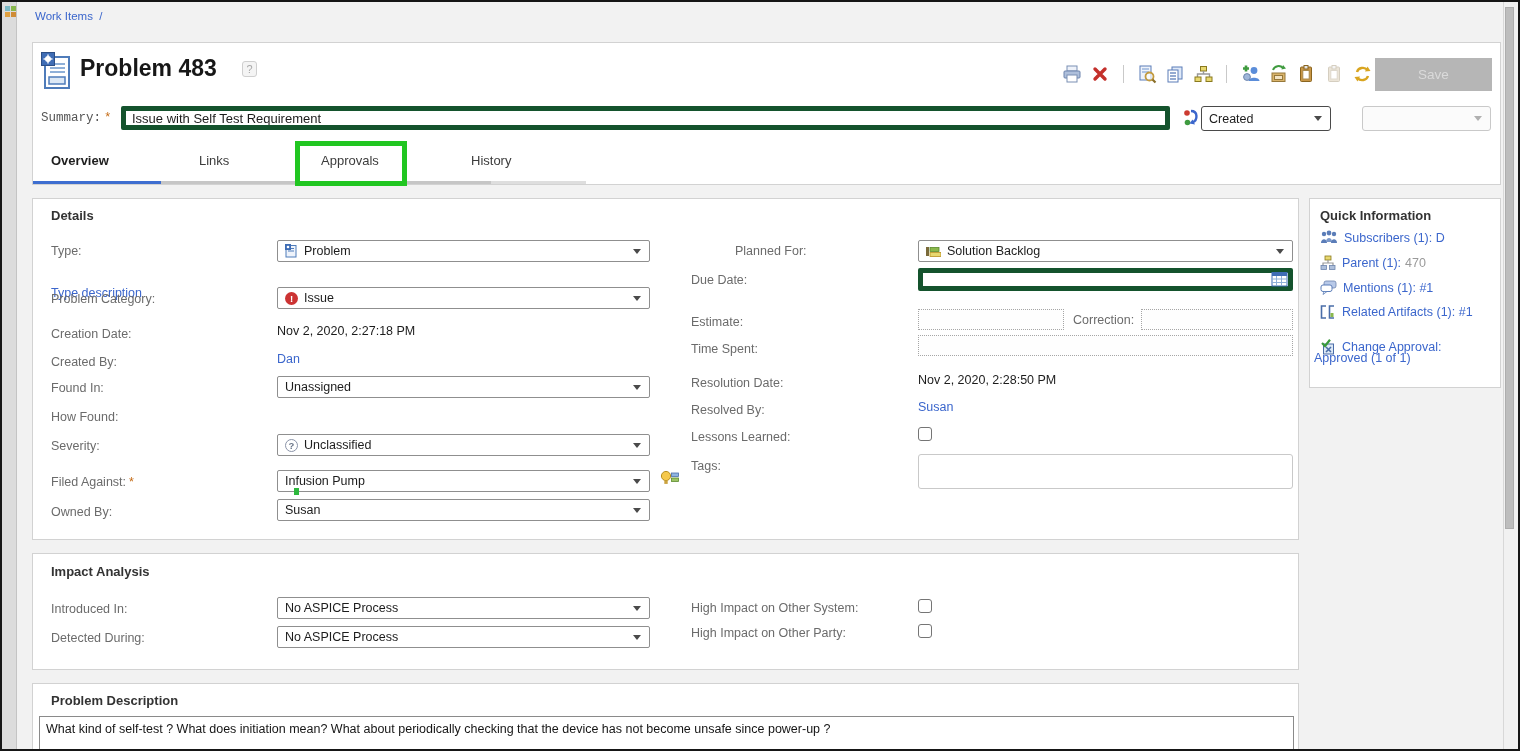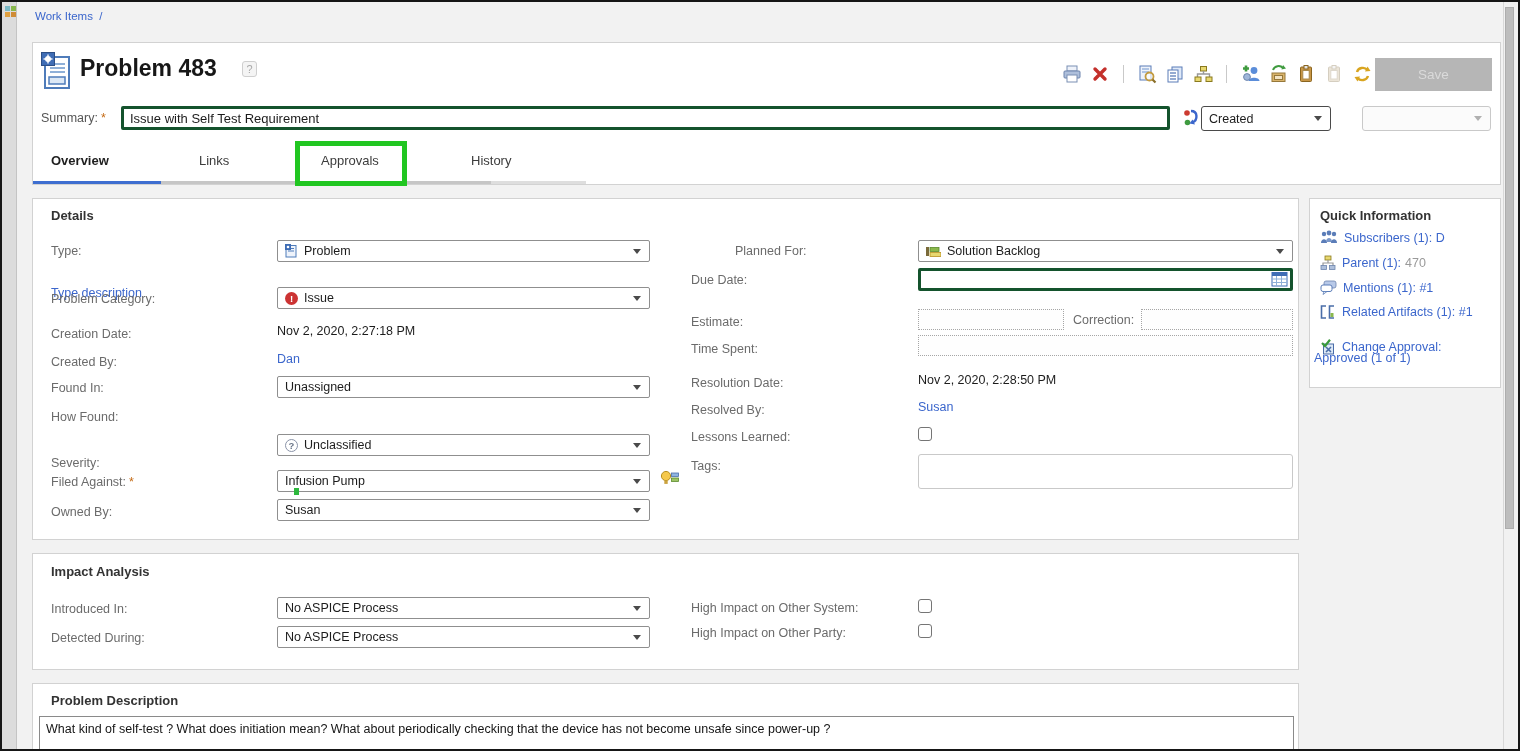--- a/index.html
+++ b/index.html
@@ -34,21 +34,21 @@
          justify-content:center; cursor:pointer; }
   .tbsep { display:inline-block; width:1px; height:18px; background:#c9c9c9;
            margin:0 6px; vertical-align:middle; }
   .tab-label { position:absolute; font-size:13px; color:#3c3c3c; cursor:pointer; }
   .circ-badge { display:inline-flex; width:13px; height:13px; border-radius:50%;
         align-items:center; justify-content:center; font-size:9.5px; font-weight:bold;
         margin-right:6px; }
   .qi-item { position:absolute; left:10px; font-size:12.5px; white-space:nowrap;
         display:flex; align-items:center; cursor:pointer; }
   .qi-item svg { margin-right:6px; }
-  input.txt { position:absolute; border:3px solid #14532d; border-radius:2px;
+  input.txt { position:absolute; border:5px solid #14532d; border-radius:2px;
         font-family:"Liberation Sans", sans-serif; font-size:13px; color:#1c1c1c;
         padding:0 6px; background:#fff; }
 </style>
 </head>
 <body>
 
 <div id="screen">
 
   <div class="abs" style="left:0;top:0;width:15px;height:747px;background:#dcdcdc;border-right:1px solid #c4c4c4;"></div>
   <div class="abs" style="left:3px;top:4px;width:12px;height:12px;display:grid;grid-template-columns:5px 5px;grid-template-rows:5px 5px;gap:1px;cursor:pointer;">
@@ -157,21 +157,21 @@
           <path d="M5 8 A6 5.5 0 0 1 15.5 6" stroke="#d9a520" stroke-width="2.4" fill="none"></path>
           <path d="M15.5 2.5 L18.5 7 L13 7.5 Z" fill="#d9a520"></path>
           <path d="M16 12 A6 5.5 0 0 1 5.5 14" stroke="#d9a520" stroke-width="2.4" fill="none"></path>
           <path d="M5.5 17.5 L2.5 13 L8 12.5 Z" fill="#d9a520"></path>
         </svg>
       </span>
     </div>
 
     <div class="abs" style="left:1342px;top:15px;width:117px;height:33px;background:#b6b6b6;color:#dadada;font-size:13.5px;display:flex;align-items:center;justify-content:center;cursor:default;">Save</div>
 
-    <div class="abs" style="left:8px;top:68px;font-size:12.5px;color:#555;">
+    <div class="abs" style="left:8px;top:68px;font-size:12.5px;color:#555;font-family:Liberation Mono, monospace;">
       <span>Summary:</span><span class="req">*</span>
     </div>
     <input class="txt" type="text" style="left: 88px; top: 63px; width: 1049px; height: 24px;" value="Issue with Self Test Requirement">
 
     <span class="abs" style="left:1150px;top:65px;">
       <svg width="19" height="20" viewBox="0 0 19 20">
         <circle cx="4" cy="5" r="2.8" fill="#cc3b30"></circle>
         <circle cx="4.5" cy="14.5" r="2.8" fill="#3f9b3f"></circle>
         <path d="M8 3 C15 3 15 12 9.5 14.5" stroke="#3b66cc" stroke-width="2.4" fill="none"></path>
         <path d="M6.5 15.5 L12 16.5 L9.5 11.5 Z" fill="#3b66cc"></path>
@@ -230,21 +230,21 @@
     <span class="val link" style="left:244px;top:153px;">Dan</span>
 
     <span class="lbl" style="left:18px;top:182px;">Found In:</span>
     <div class="sel" style="left:244px;top:177px;width:373px;">
       <span>Unassigned</span>
       <span class="arrow"></span>
     </div>
 
     <span class="lbl" style="left:18px;top:211px;">How Found:</span>
 
-    <span class="lbl" style="left:18px;top:240px;margin-top:17px;">Severity:</span>
+    <span class="lbl" style="left:18px;top:240px;">Severity:</span>
     <div class="sel" style="left:244px;top:235px;width:373px;">
       <span class="circ-badge" style="border:1.3px solid #8a93a8;color:#6a7588;background:#fff;">?</span>
       <span>Unclassified</span>
       <span class="arrow"></span>
     </div>
 
     <div class="lbl" style="left:18px;top:276px;">
       <span>Filed Against:</span><span class="req">*</span>
     </div>
     <div class="sel" style="left:244px;top:271px;width:373px;">

